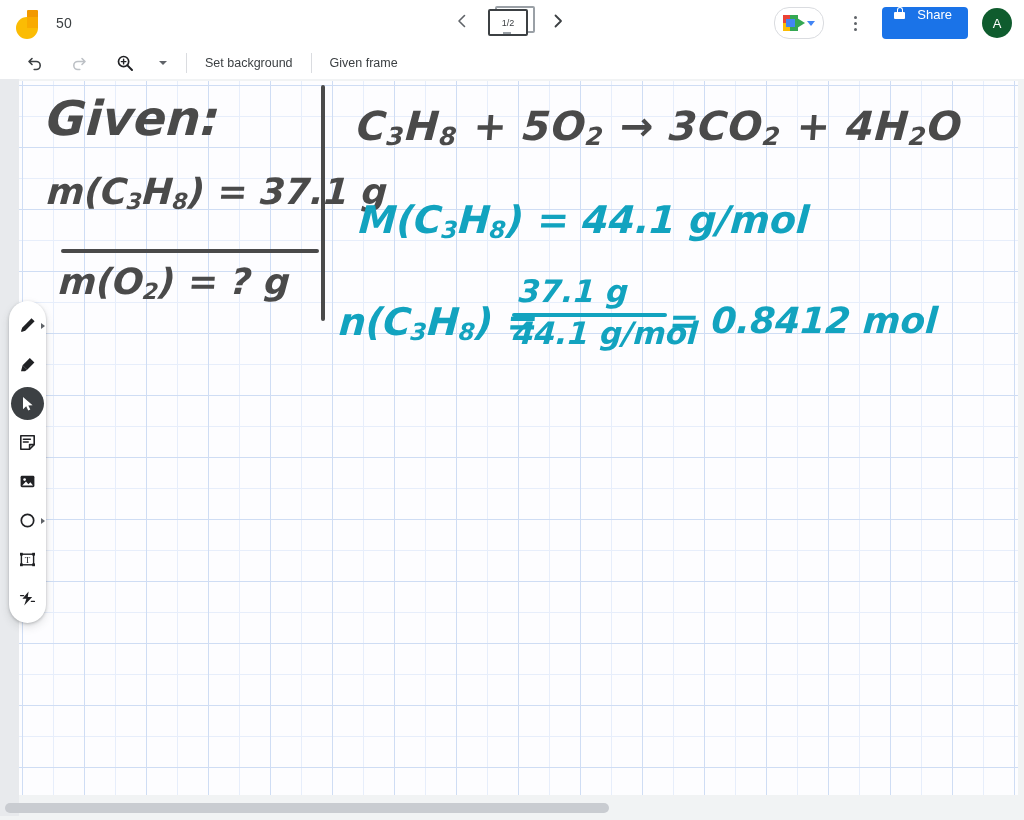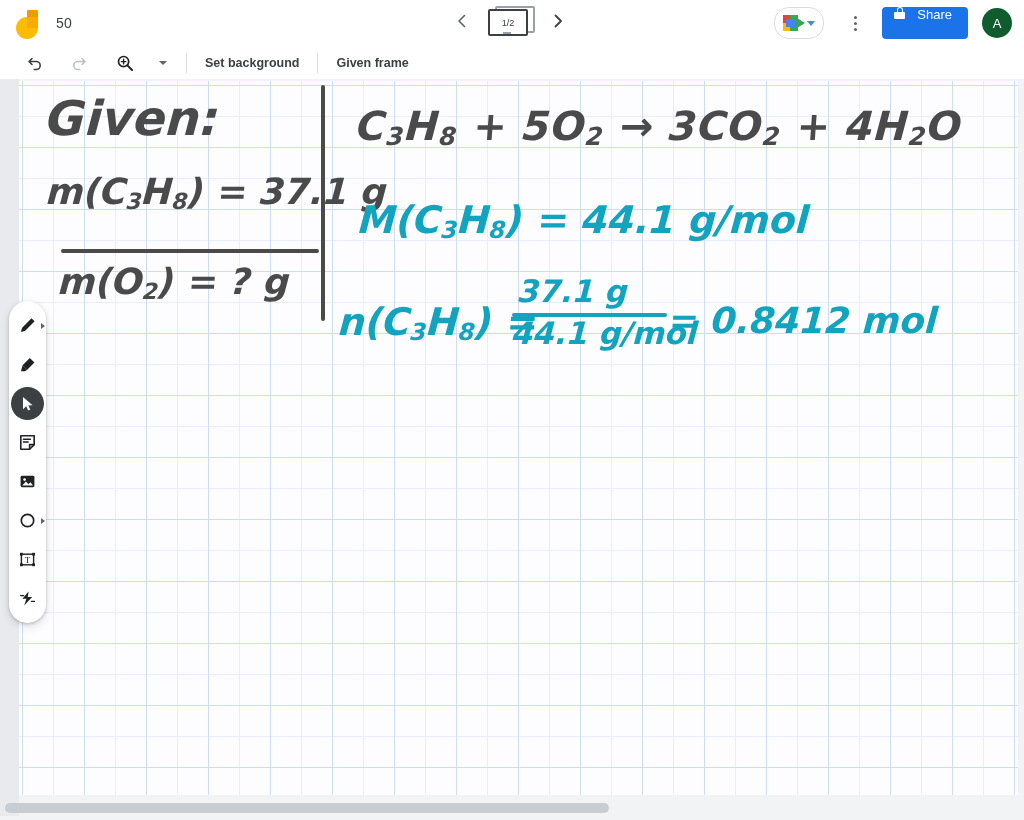--- a/index.html
+++ b/index.html
@@ -86,21 +86,21 @@
 
   .avatar {
     width: 30px; height: 30px; border-radius:50%; background:#0f5c2e; color:#fff;
     display:flex; align-items:center; justify-content:center; font-size:13px; cursor:pointer;
   }
 
   
   .toolbar {
     position:absolute; top: 46px; left:0; width: 1024px; height: 33px;
     background:#fff; border-bottom: 1px solid #e8eaed;
-    display:flex; align-items:center;font-weight:bold;
+    display:flex; align-items:center;
   }
   .tb-icon {
     width: 30px; height: 30px; display:flex; align-items:center; justify-content:center;
     cursor:pointer;
   }
   .tb-sep { width:1px; height: 20px; background:#dadce0; margin: 0 8px; }
   .tb-text {
     font-size: 12.5px; color:#3c4043; padding: 5px 10px; cursor:pointer; white-space:nowrap;
   }
   .tb-caret { width:0;height:0;border-left:4px solid transparent;border-right:4px solid transparent;border-top:4px solid #5f6368; }

